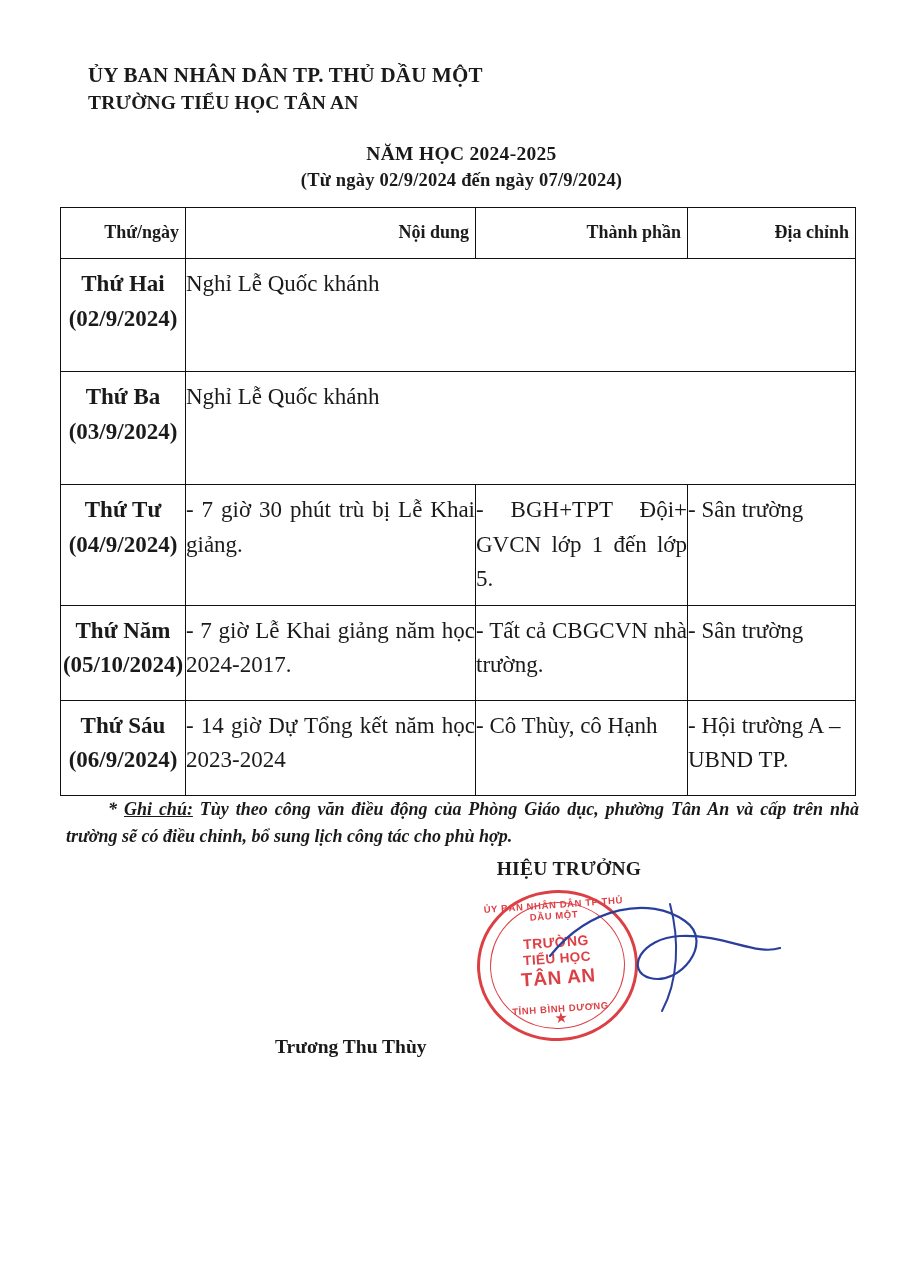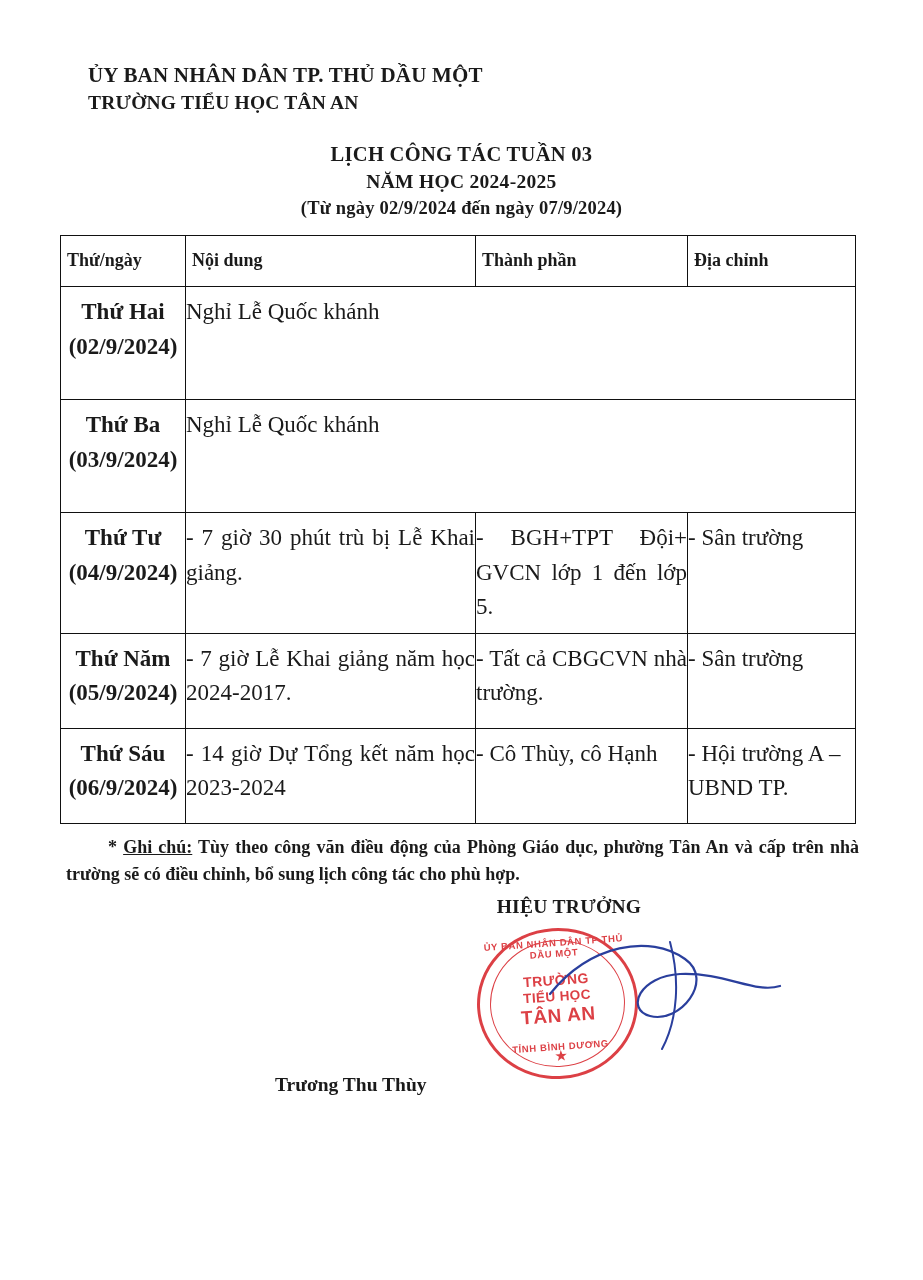--- a/index.html
+++ b/index.html
@@ -70,21 +70,21 @@
     table-layout: fixed;
   }
   table.schedule td, table.schedule th {
     border: 1.4px solid #111;
     vertical-align: top;
     padding: 8px 0;
     font-size: 23px;
     line-height: 1.5;
   }
   table.schedule thead th {
-    text-align: left;
+    text-align: right;
     font-weight: bold;
     font-size: 18px;
     padding: 7px 6px 9px 6px;
     vertical-align: middle;
     height: 34px;
   }
   .col-day   { width: 125px; }
   .col-cont  { width: 290px; }
   .col-part  { width: 212px; }
   .col-place { width: 168px; }
@@ -106,22 +106,22 @@
     text-align: justify;
     text-justify: inter-word;
     margin-top: 47px;
   }
   tr.row-tall td { height: 96px; }
   tr.row-mid td { height: 102px; }
   tr.row-short td { height: 78px; }
 
   
   .note {
-    margin-top: 10px;
     font-size: 18px;
+    font-style: italic;
     font-weight: bold;
     line-height: 1.5;
     text-align: justify;
     padding: 0 4px 0 6px;
   }
   .note .lead { margin-left: 42px; }
   .note .ghichu { text-decoration: underline; }
 
   
   .sign-area {
@@ -221,21 +221,20 @@
 <body>
 
 <div class="page">
 
   <div class="org-block">
     <div class="org-line1">ỦY BAN NHÂN DÂN TP. THỦ DẦU MỘT</div>
     <div class="org-line2">TRƯỜNG TIỂU HỌC TÂN AN</div>
   </div>
 
   <div class="title-block">
-    <div class="title-main">LỊCH CÔNG TÁC TUẦN 03</div>
     <div class="title-sub">NĂM HỌC 2024-2025</div>
     <div class="title-range">(Từ ngày 02/9/2024 đến ngày 07/9/2024)</div>
   </div>
 
   <table class="schedule">
     <colgroup>
       <col class="col-day">
         <col class="col-cont">
         <col class="col-part">
         <col class="col-place">
@@ -268,21 +267,21 @@
           <div>Thứ Tư</div>
           <div>(04/9/2024)</div>
         </td>
         <td class="content-cell">- 7 giờ 30 phút trù bị Lễ Khai giảng.</td>
         <td class="content-cell">- BGH+TPT Đội+ GVCN lớp 1 đến lớp 5.</td>
         <td>- Sân trường</td>
       </tr>
       <tr class="row-short">
         <td class="day-cell">
           <div>Thứ Năm</div>
-          <div>(05/9/2024)</div>
+          <div>(05/10/2024)</div>
         </td>
         <td class="content-cell">- 7 giờ Lễ Khai giảng năm học 2024-2017.</td>
         <td class="content-cell">- Tất cả CBGCVN nhà trường.</td>
         <td>- Sân trường</td>
       </tr>
       <tr class="row-short">
         <td class="day-cell">
           <div>Thứ Sáu</div>
           <div>(06/9/2024)</div>
         </td>

